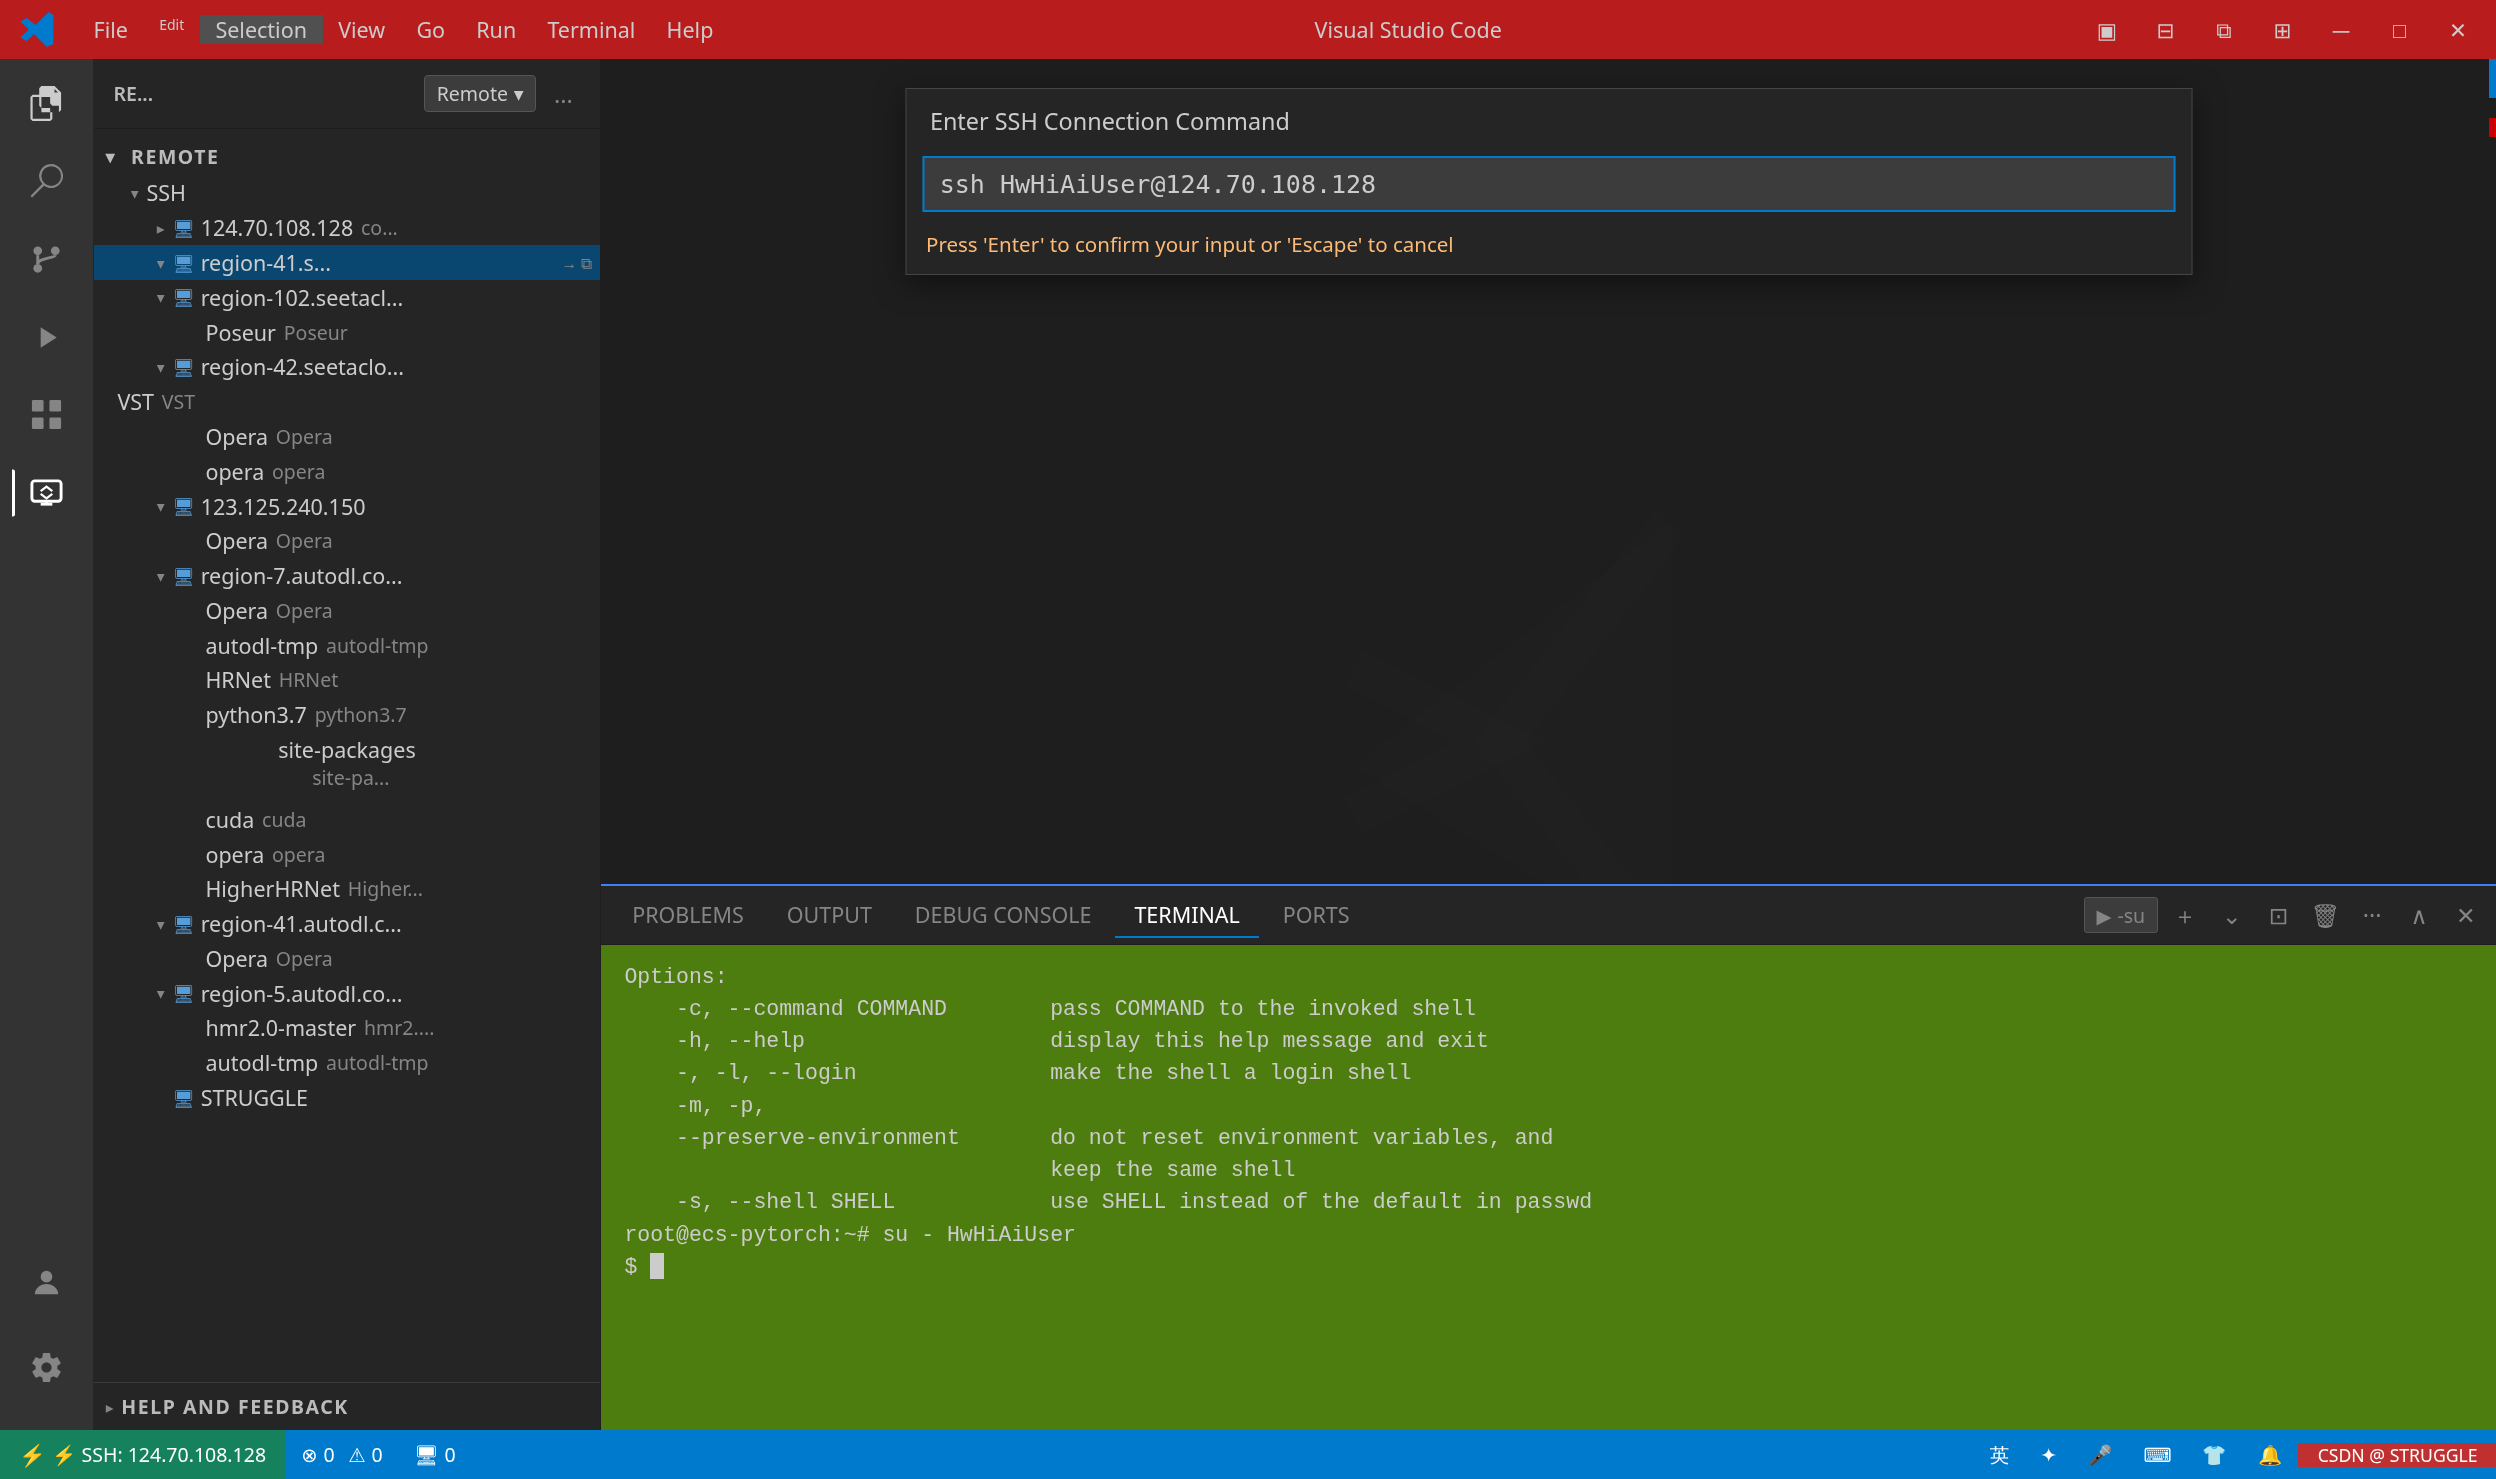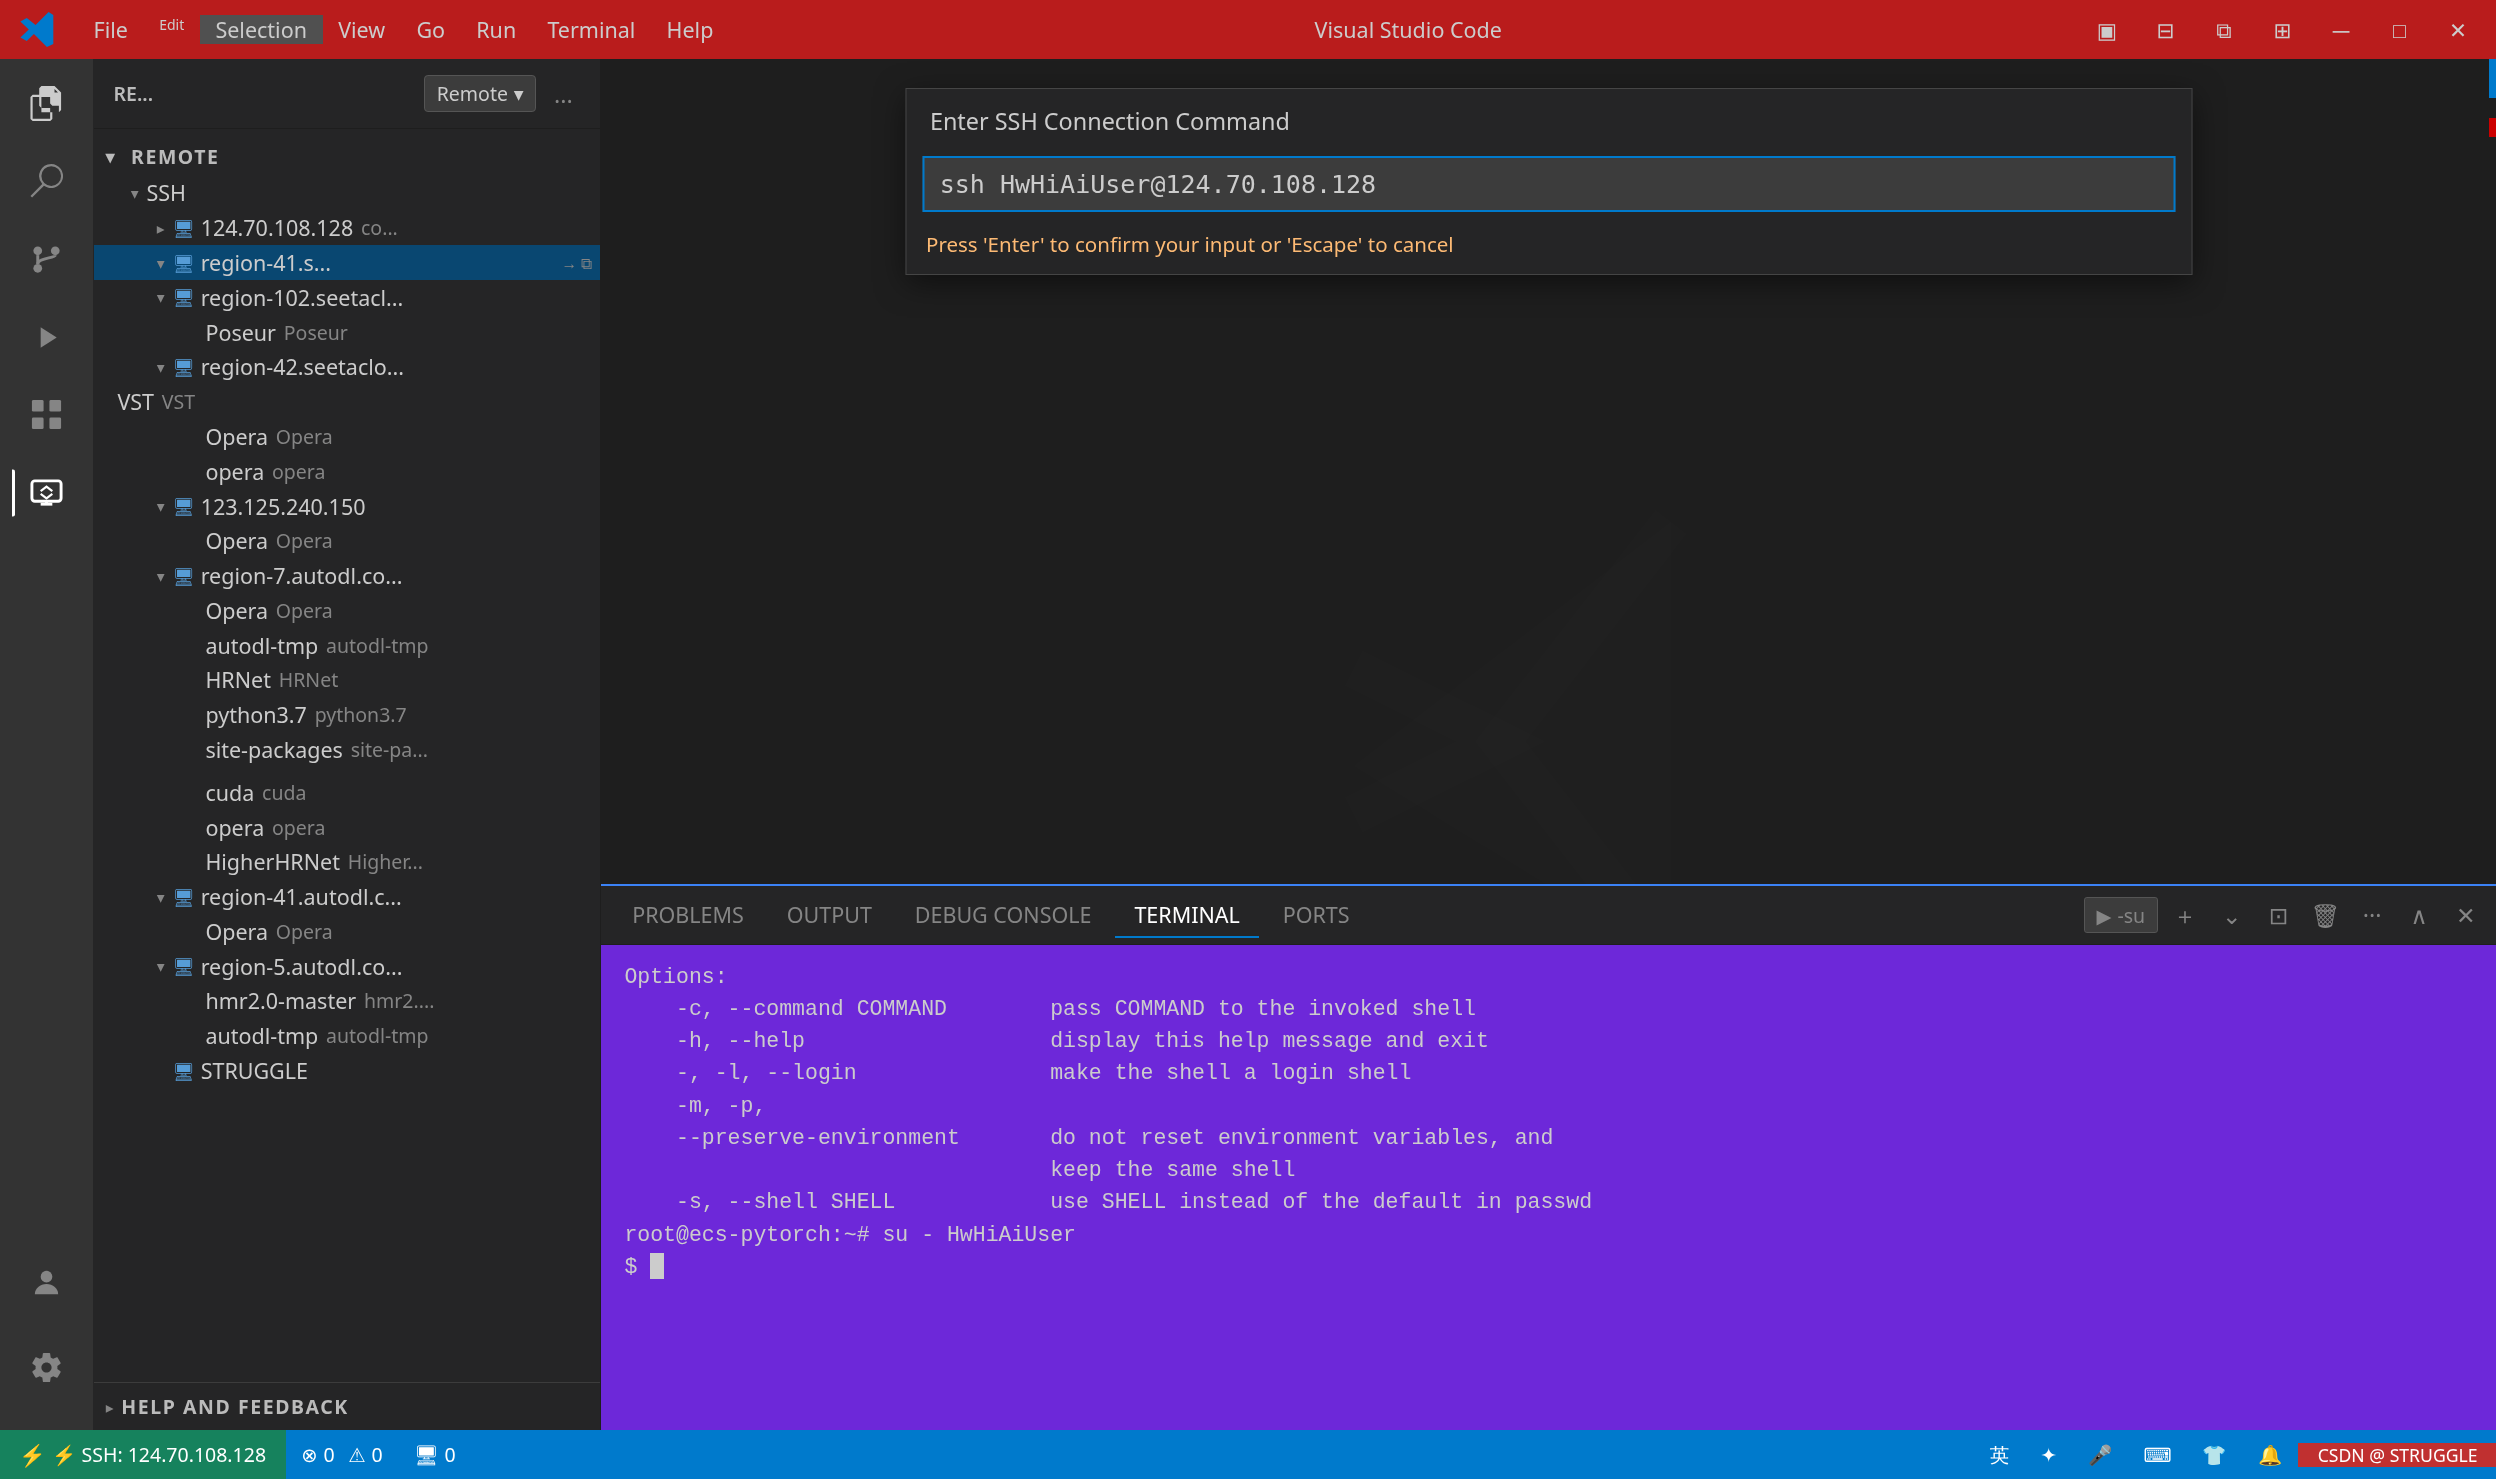--- a/index.html
+++ b/index.html
@@ -330,21 +330,21 @@
 
     
     .terminal-content {
       flex: 1;
       overflow-y: auto;
       padding: 15.6px 23.4px;
       font-family: 'Consolas', 'Courier New', monospace;
       font-size: 21.5px;
       line-height: 1.5;
       color: #cccccc;
-      background: #6d28d9;
+      background: #4d7c0f;
     }
     .terminal-content pre {
       white-space: pre;
       font-family: inherit;
       font-size: inherit;
     }
 
     
     .status-bar {
       height: 49px;
@@ -603,21 +603,21 @@
         <span class="item-label">HRNet</span>
         <span class="item-label2">HRNet</span>
       </div>
 
       <div class="tree-item" style="padding-left:88px;">
         <span class="chevron-sm"> </span>
         <span class="item-label">python3.7</span>
         <span class="item-label2">python3.7</span>
       </div>
 
-      <div class="tree-item" style="padding-left:88px;">
+      <div class="tree-item" style="flex-direction:column;">
         <span class="chevron-sm"> </span>
         <span class="item-label">site-packages</span>
         <span class="item-label2">site-pa...</span>
       </div>
 
       <div class="tree-item" style="padding-left:88px;margin-top:8px;">
         <span class="chevron-sm"> </span>
         <span class="item-label">cuda</span>
         <span class="item-label2">cuda</span>
       </div>

